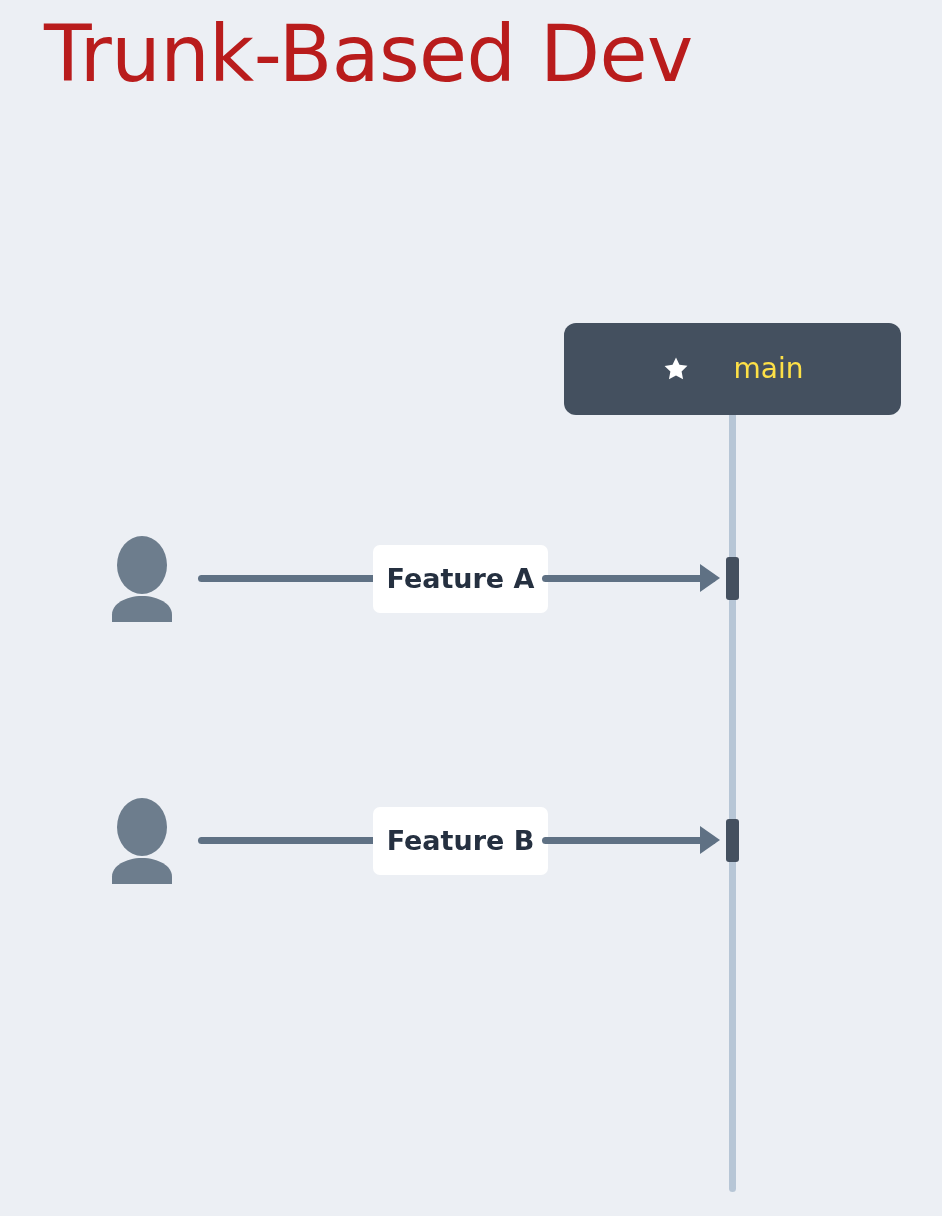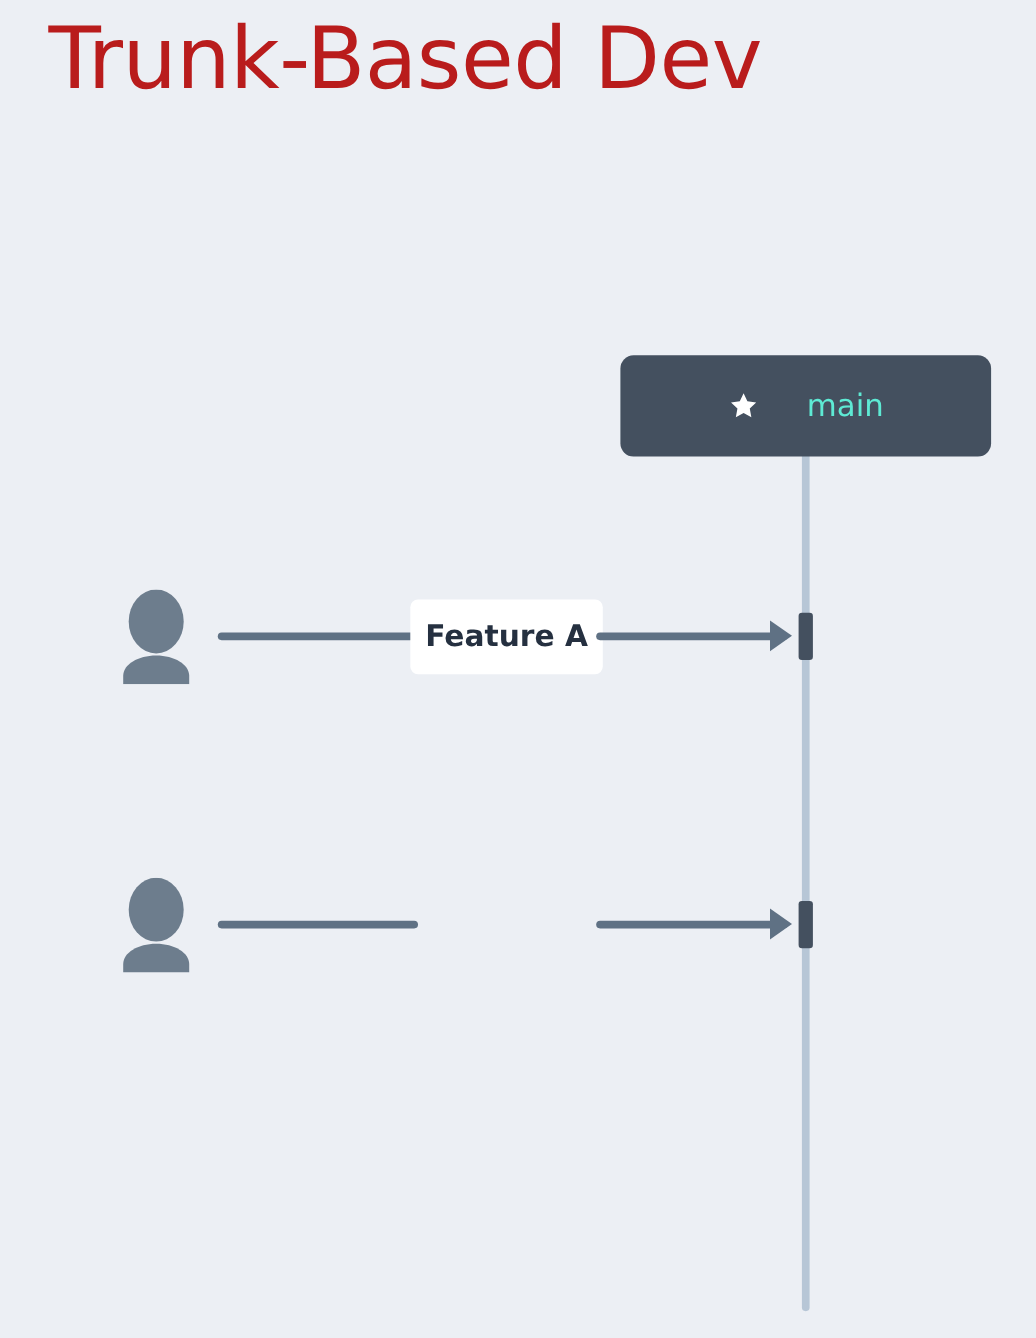--- a/index.html
+++ b/index.html
@@ -59,21 +59,21 @@
     box-sizing: border-box;
   }
   #main-branch-badge .star-glyph {
     display: block;
     width: 28px;
     height: 28px;
     color: #ffffff;
     line-height: 0;
   }
   #main-branch-badge .badge-text {
-    color: #5eead4;
+    color: #fde047;
     font-size: 28px;
     line-height: 30px;
     white-space: nowrap;
     margin-left: 28px;
   }
 
   
   .flow-row {
     position: absolute;
     left: 0;
@@ -190,18 +190,21 @@
   </div>
 
   <div class="flow-row row-b">
     <span class="person-icon">
       <svg viewBox="0 0 82 86" width="82" height="86" aria-hidden="true">
         <ellipse cx="41" cy="29" rx="25" ry="29" fill="currentColor"></ellipse>
         <path fill="currentColor" d="M41 60c-16.5 0-30 8.2-30 18.4V86h60v-7.6C71 68.2 57.5 60 41 60z"></path>
       </svg>
     </span>
     <span class="arrow-shaft seg-left"></span>
+    <span class="feature-label">
+      <span class="feature-text">Feature B</span>
+    </span>
     <span class="arrow-shaft seg-right"></span>
     <span class="arrow-head"></span>
     <span class="commit-tick"></span>
   </div>
 
 </div>
 
 </body></html>

